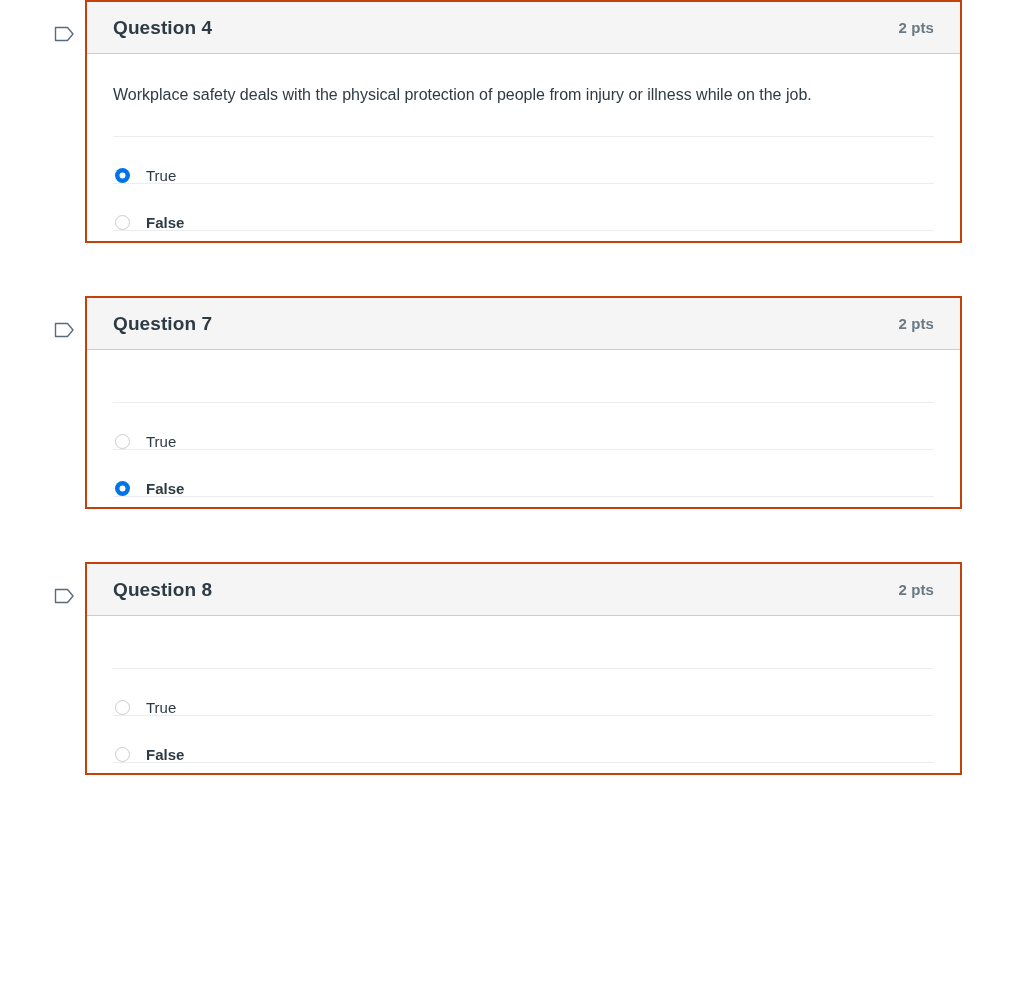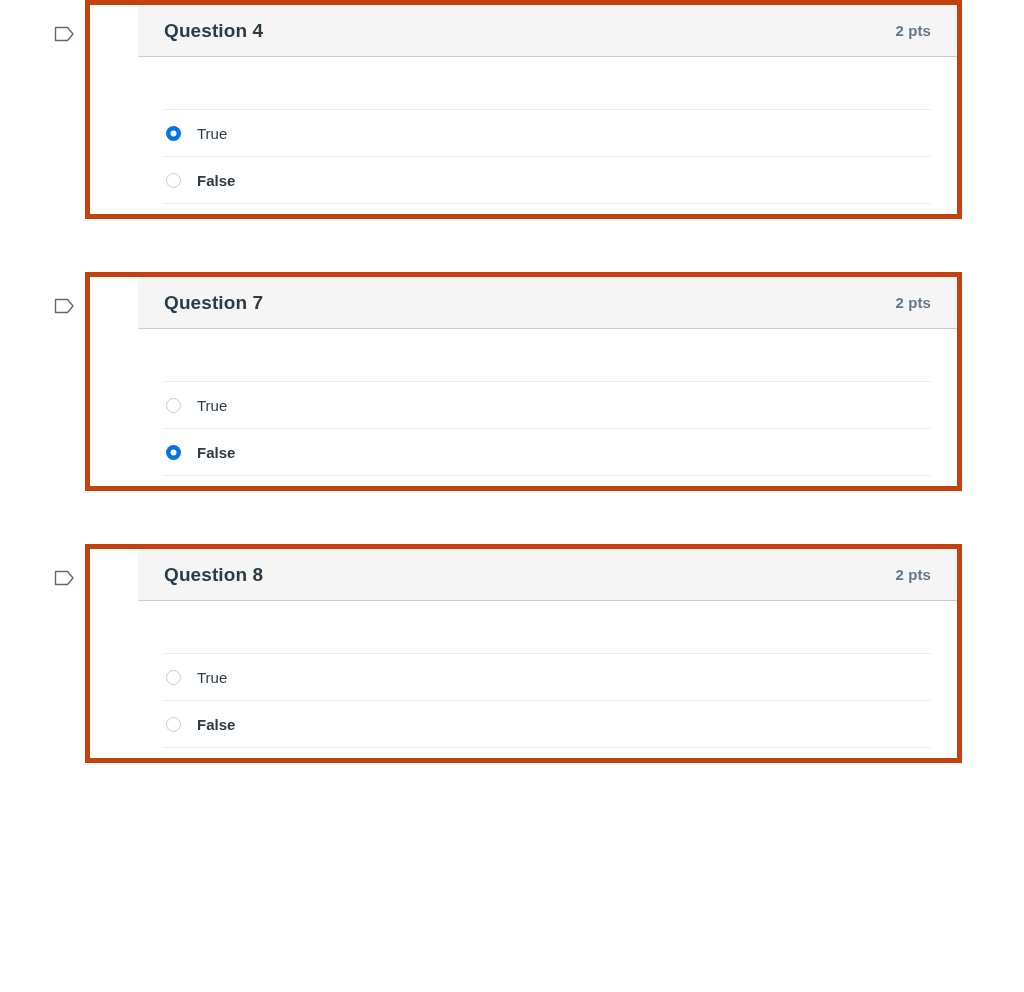--- a/index.html
+++ b/index.html
@@ -33,24 +33,23 @@
     top: 22px;
     width: 24px;
     height: 24px;
     line-height: 0;
   }
   .flag-wrap svg { display: block; }
 
   .question-card {
     margin-left: 85px;
     margin-right: 62px;
-    border: 5px solid #c2410c;
+    border: 2px solid #c2410c;
     background: #ffffff;
     box-sizing: border-box;
-    padding-left: 48px;
   }
 
   .question-header {
     background: #f5f5f5;
     border-bottom: 1px solid #c7cdd1;
     height: 52px;
     display: flex;
     align-items: center;
     justify-content: space-between;
     padding: 0 26px 0 26px;
@@ -79,21 +78,21 @@
     margin: 0;
     max-width: 815px;
   }
 
   .answers {
     margin-top: 26px;
     border-top: 1px solid #ebedee;
   }
   .answer-row {
     display: flex;
-    align-items: center;
+    align-items: flex-end;
     height: 46px;
     border-bottom: 1px solid #ebedee;
     padding-left: 2px;
   }
   .answer-row:last-child { border-bottom: 1px solid #ebedee; font-weight: bold; }
 
   .radio {
     width: 15px;
     height: 15px;
     border-radius: 50%;
@@ -129,20 +128,21 @@
       <svg width="24" height="24" viewBox="0 0 24 24" aria-hidden="true">
         <path d="M3.5 5.5 H15.5 L21 12 L15.5 18.5 H3.5 Z" fill="#ffffff" stroke="#5c6b7a" stroke-width="1.4" stroke-linejoin="round"></path>
       </svg>
     </span>
     <div class="question-card">
       <div class="question-header">
         <span class="question-name">Question 4</span>
         <span class="question-points">2 pts</span>
       </div>
       <div class="question-body">
+        <p class="question-text">Workplace safety deals with the physical protection of people from injury or illness while on the job.</p>
         <div class="answers">
           <div class="answer-row">
             <span class="radio on"></span>
             <span class="answer-label">True</span>
           </div>
           <div class="answer-row">
             <span class="radio off"></span>
             <span class="answer-label">False</span>
           </div>
         </div>

